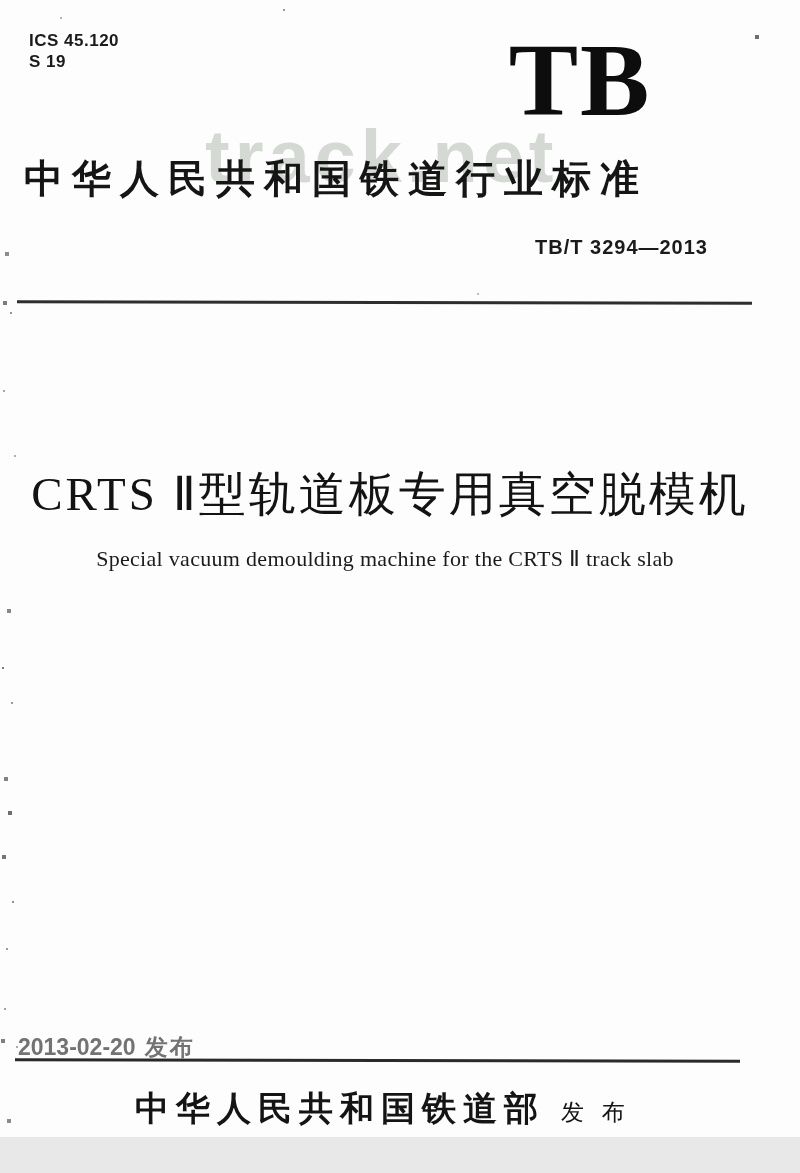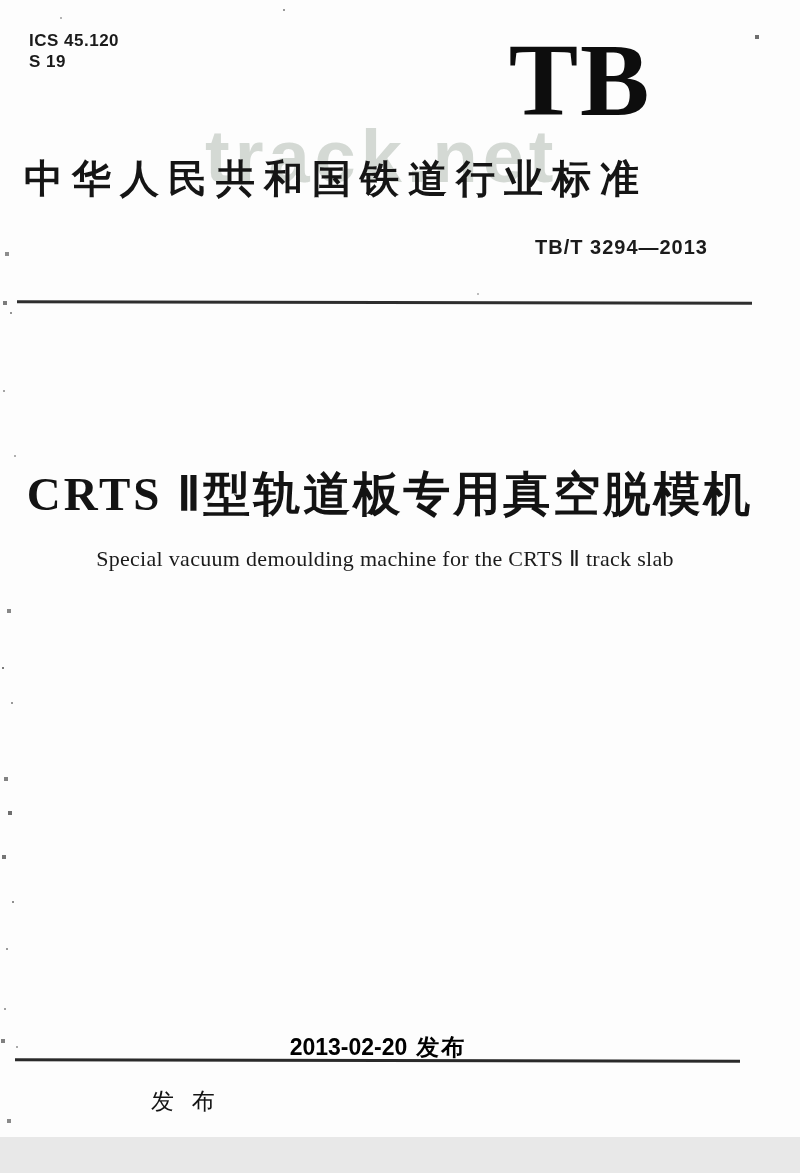--- a/index.html
+++ b/index.html
@@ -100,21 +100,21 @@
 
   
   .title-zh {
     position: absolute;
     left: 0;
     top: 466px;
     margin: 0;
     width: 780px;
     text-align: center;
     font-family: "Liberation Serif", serif;
-    font-weight: bold;
+    font-weight: normal;
     font-size: 47px;
     letter-spacing: 3px;
     line-height: 1.2;
     white-space: nowrap;
     color: #131313;
   }
 
   .title-en {
     position: absolute;
     left: 0;
@@ -128,25 +128,25 @@
     color: #1b1b1b;
   }
 
   
   .footer-dates {
     position: absolute;
     left: 18px;
     top: 1032px;
     width: 720px;
     display: flex;
-    justify-content: center;
+    justify-content: space-between;
     font-family: "Liberation Sans", sans-serif;
     font-weight: bold;
     font-size: 23px;
-    color: #000000;
+    color: #737373;
   }
   .footer-dates .cjk-label { margin-left: 9px; letter-spacing: 2px; }
 
   .rule-bottom {
     position: absolute;
     left: 15px;
     top: 1059px;
     width: 725px;
     height: 2.5px;
     background: #2a2a2a;
@@ -234,18 +234,19 @@
 
   <div class="footer-dates">
     <div class="date-left">
       <span>2013-02-20</span><span class="cjk-label">发布</span>
     </div>
   </div>
 
   <div class="rule-bottom"></div>
 
   <div class="publisher-line">
+    <span class="publisher-name">中华人民共和国铁道部</span>
     <span class="publish-label">发 布</span>
   </div>
 
   <div class="scan-noise"></div>
 
 </div>
 
 </body></html>

